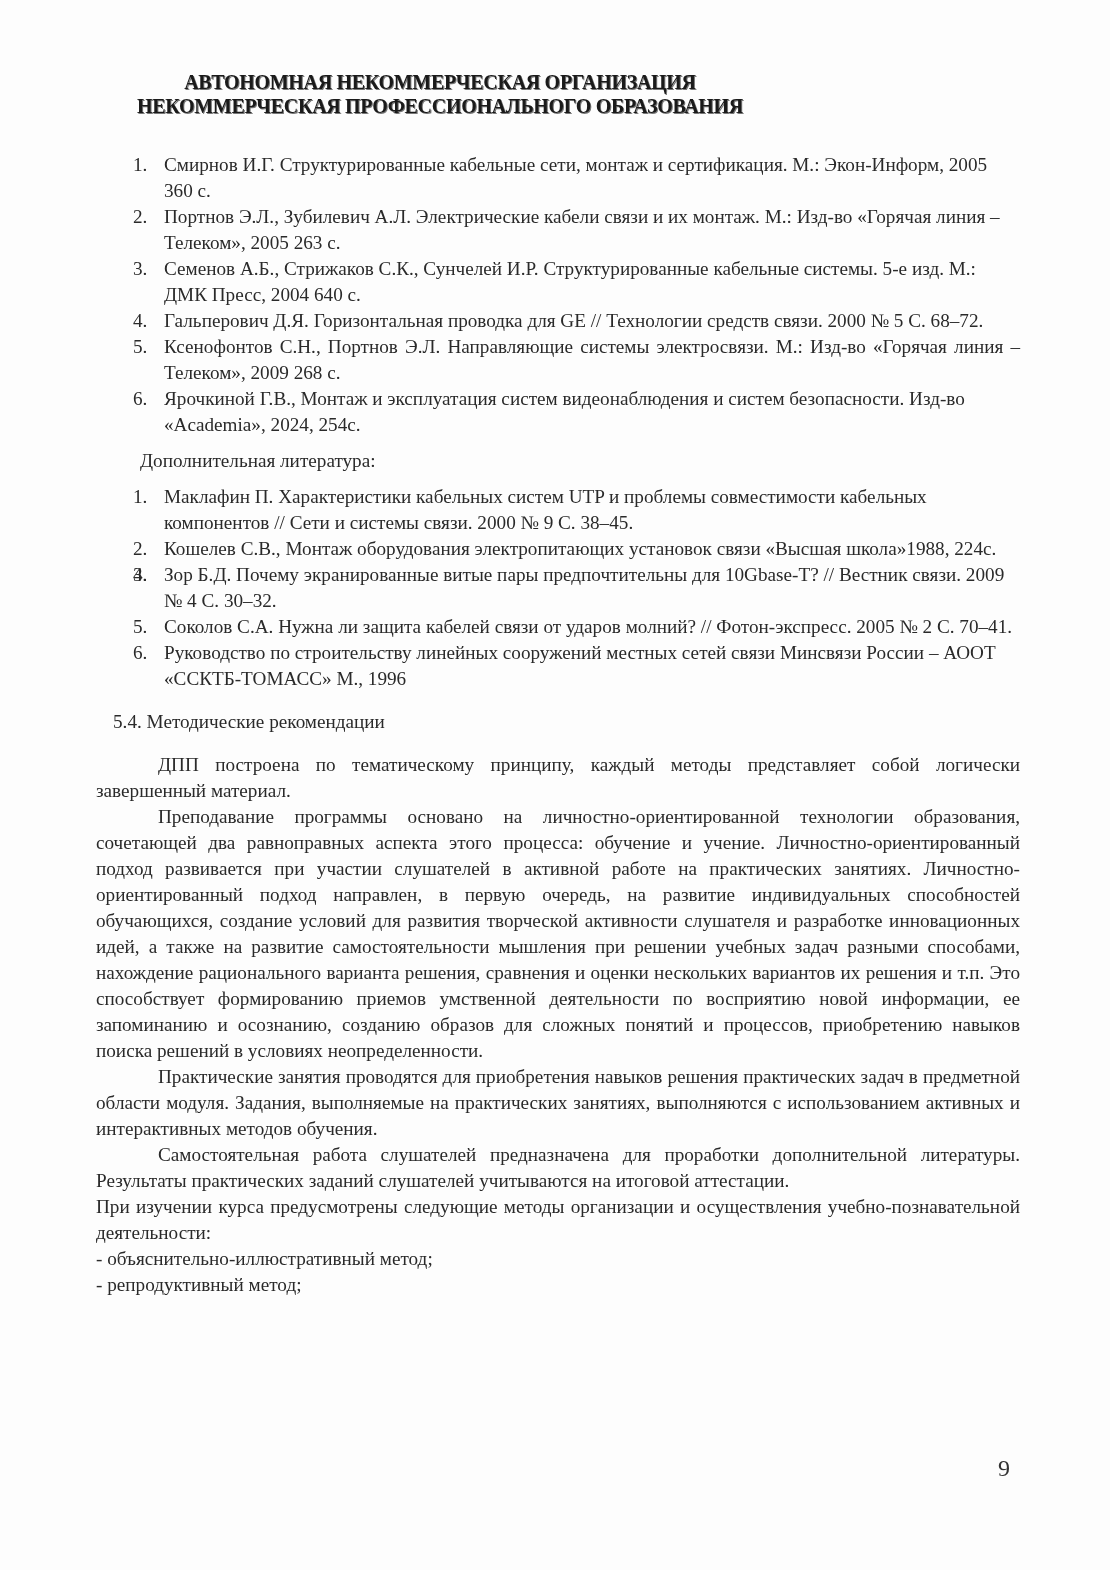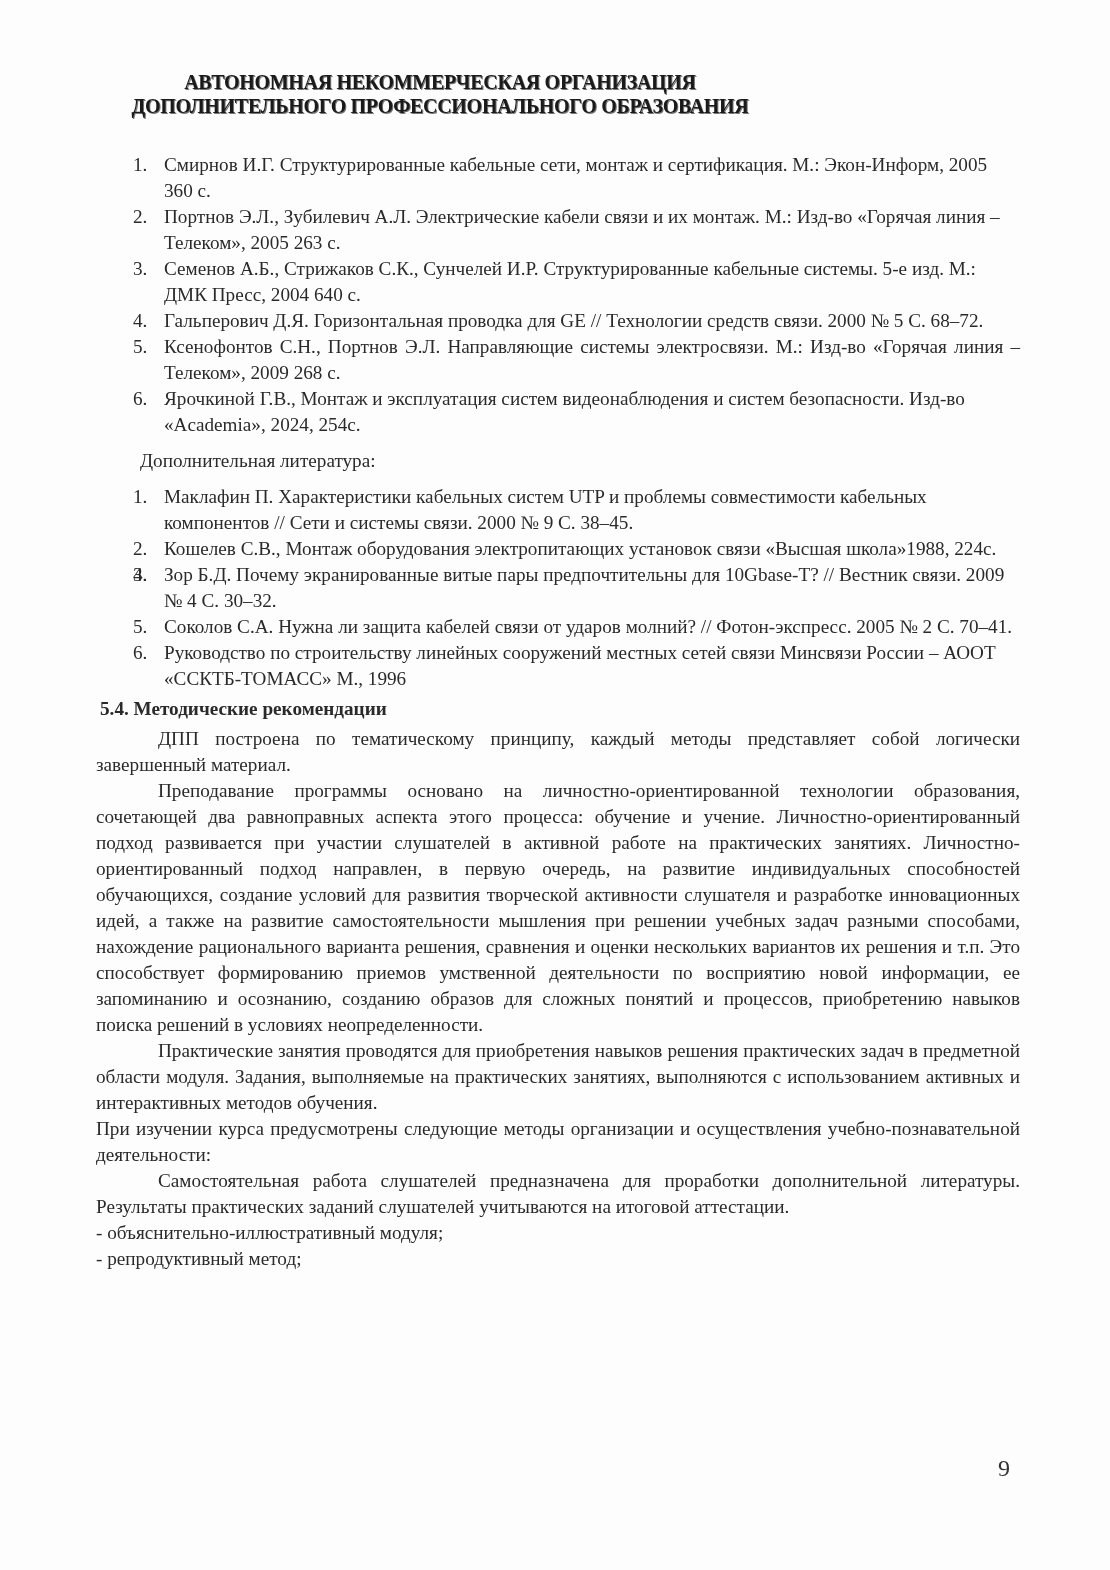--- a/index.html
+++ b/index.html
@@ -10,33 +10,33 @@
             font-family: "Liberation Serif", serif; font-weight: bold; font-size: 20px;
             line-height: 24px; color: #1a1a1a; letter-spacing: -0.3px;
             text-shadow: 1px 1px 0 #777; }
   .header div { white-space: nowrap; }
   .content { position: absolute; left: 96px; top: 152px; width: 924px; font-size: 19.2px; line-height: 26px; }
   ol.refs { margin: 0; padding: 0; list-style: none; }
   ol.refs li { position: relative; padding-left: 68px; margin: 0; text-align: left; }
   ol.refs li.just { text-align: justify; text-align-last: left; }
   ol.refs li .num { position: absolute; left: 37px; top: 0; }
   .plain { margin: 10px; padding-left: 34px; }
-  .section-title { font-weight: bold; margin: 4px; padding-left: 0; }
+  .section-title { font-weight: normal; margin: 17px; padding-left: 0; }
   p.para { margin: 0; text-align: justify; text-indent: 62px; }
   .bullets div { margin: 0; }
   .pagenum { position: absolute; left: 998px; top: 1455px; font-size: 24px; color: #333; }
 </style>
 </head>
 <body>
 
 <div class="page">
 
   <div class="header">
     <div>АВТОНОМНАЯ НЕКОММЕРЧЕСКАЯ ОРГАНИЗАЦИЯ</div>
-    <div>ДОПОЛНИТЕЛЬНОГО ПРОФЕССИОНАЛЬНОГО ОБРАЗОВАНИЯ</div>
+    <div>НЕКОММЕРЧЕСКАЯ ПРОФЕССИОНАЛЬНОГО ОБРАЗОВАНИЯ</div>
   </div>
 
   <div class="content">
     <ol class="refs">
       <li><span class="num">1.</span><span>Смирнов И.Г. Структурированные кабельные сети, монтаж и сертификация. М.: Экон-Информ, 2005 360 с.</span></li>
       <li><span class="num">2.</span><span>Портнов Э.Л., Зубилевич А.Л. Электрические кабели связи и их монтаж. М.: Изд-во «Горячая линия – Телеком», 2005 263 с.</span></li>
       <li><span class="num">3.</span><span>Семенов А.Б., Стрижаков С.К., Сунчелей И.Р. Структурированные кабельные системы. 5-е изд. М.: ДМК Пресс, 2004 640 с.</span></li>
       <li><span class="num">4.</span><span>Гальперович Д.Я. Горизонтальная проводка для GE // Технологии средств связи. 2000 № 5 С. 68–72.</span></li>
       <li class="just"><span class="num">5.</span><span>Ксенофонтов С.Н., Портнов Э.Л. Направляющие системы электросвязи. М.: Изд-во «Горячая линия – Телеком», 2009 268 с.</span></li>
       <li><span class="num">6.</span><span>Ярочкиной Г.В., Монтаж и эксплуатация систем видеонаблюдения и систем безопасности. Изд-во «Academia», 2024, 254с.</span></li>
@@ -51,23 +51,23 @@
       <li><span class="num">4.</span><span>Зор Б.Д. Почему экранированные витые пары предпочтительны для 10Gbase-T? // Вестник связи. 2009 № 4 С. 30–32.</span></li>
       <li><span class="num">5.</span><span>Соколов С.А. Нужна ли защита кабелей связи от ударов молний? // Фотон-экспресс. 2005 № 2 С. 70–41.</span></li>
       <li><span class="num">6.</span><span>Руководство по строительству линейных сооружений местных сетей связи Минсвязи России – АООТ «ССКТБ-ТОМАСС» М., 1996</span></li>
     </ol>
 
     <div class="section-title">5.4. Методические рекомендации</div>
 
     <p class="para">ДПП построена по тематическому принципу, каждый методы представляет собой логически завершенный материал.</p>
     <p class="para">Преподавание программы основано на личностно-ориентированной технологии образования, сочетающей два равноправных аспекта этого процесса: обучение и учение. Личностно-ориентированный подход развивается при участии слушателей в активной работе на практических занятиях. Личностно-ориентированный подход направлен, в первую очередь, на развитие индивидуальных способностей обучающихся, создание условий для развития творческой активности слушателя и разработке инновационных идей, а также на развитие самостоятельности мышления при решении учебных задач разными способами, нахождение рационального варианта решения, сравнения и оценки нескольких вариантов их решения и т.п. Это способствует формированию приемов умственной деятельности по восприятию новой информации, ее запоминанию и осознанию, созданию образов для сложных понятий и процессов, приобретению навыков поиска решений в условиях неопределенности.</p>
     <p class="para">Практические занятия проводятся для приобретения навыков решения практических задач в предметной области модуля. Задания, выполняемые на практических занятиях, выполняются с использованием активных и интерактивных методов обучения.</p>
+    <p class="para">Самостоятельная работа слушателей предназначена для проработки дополнительной литературы. Результаты практических заданий слушателей учитываются на итоговой аттестации.</p>
     <p class="para" style="text-indent:0">При изучении курса предусмотрены следующие методы организации и осуществления учебно-познавательной деятельности:</p>
-    <p class="para">Самостоятельная работа слушателей предназначена для проработки дополнительной литературы. Результаты практических заданий слушателей учитываются на итоговой аттестации.</p>
 
     <div class="bullets">
-      <div>- объяснительно-иллюстративный модуля;</div>
+      <div>- объяснительно-иллюстративный метод;</div>
       <div>- репродуктивный метод;</div>
     </div>
   </div>
 
   <div class="pagenum">9</div>
 </div>
 
 </body></html>

